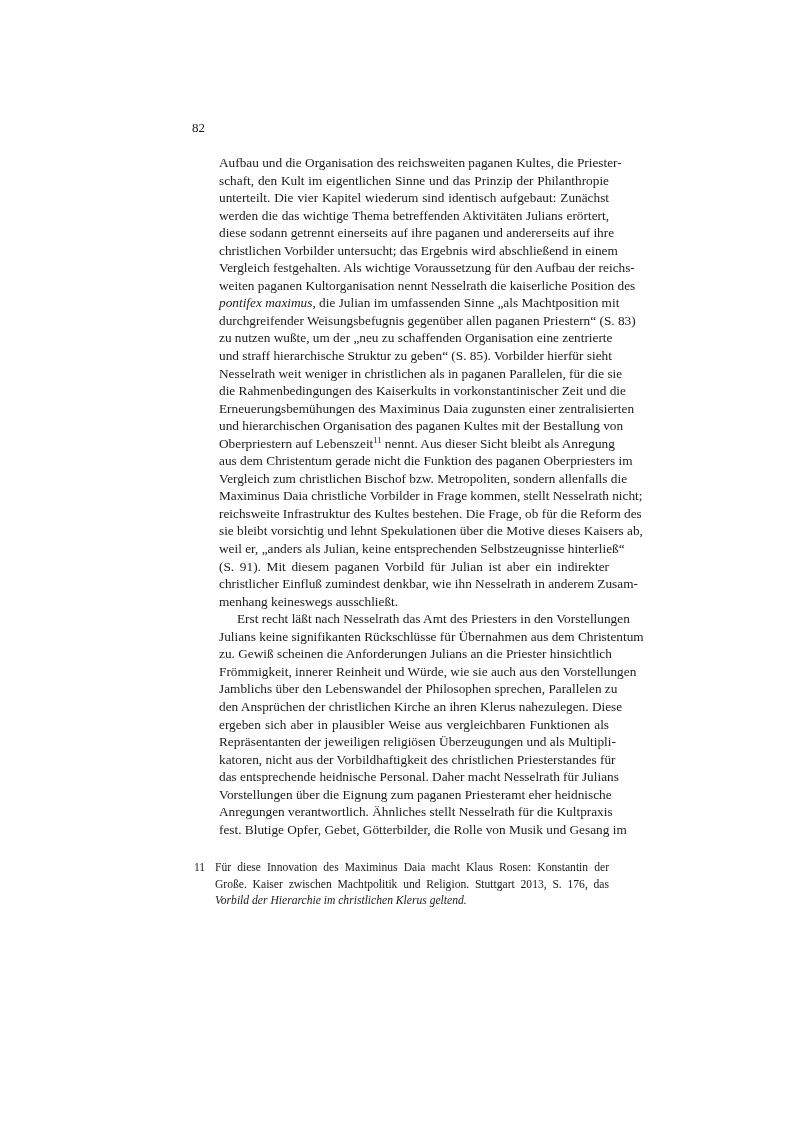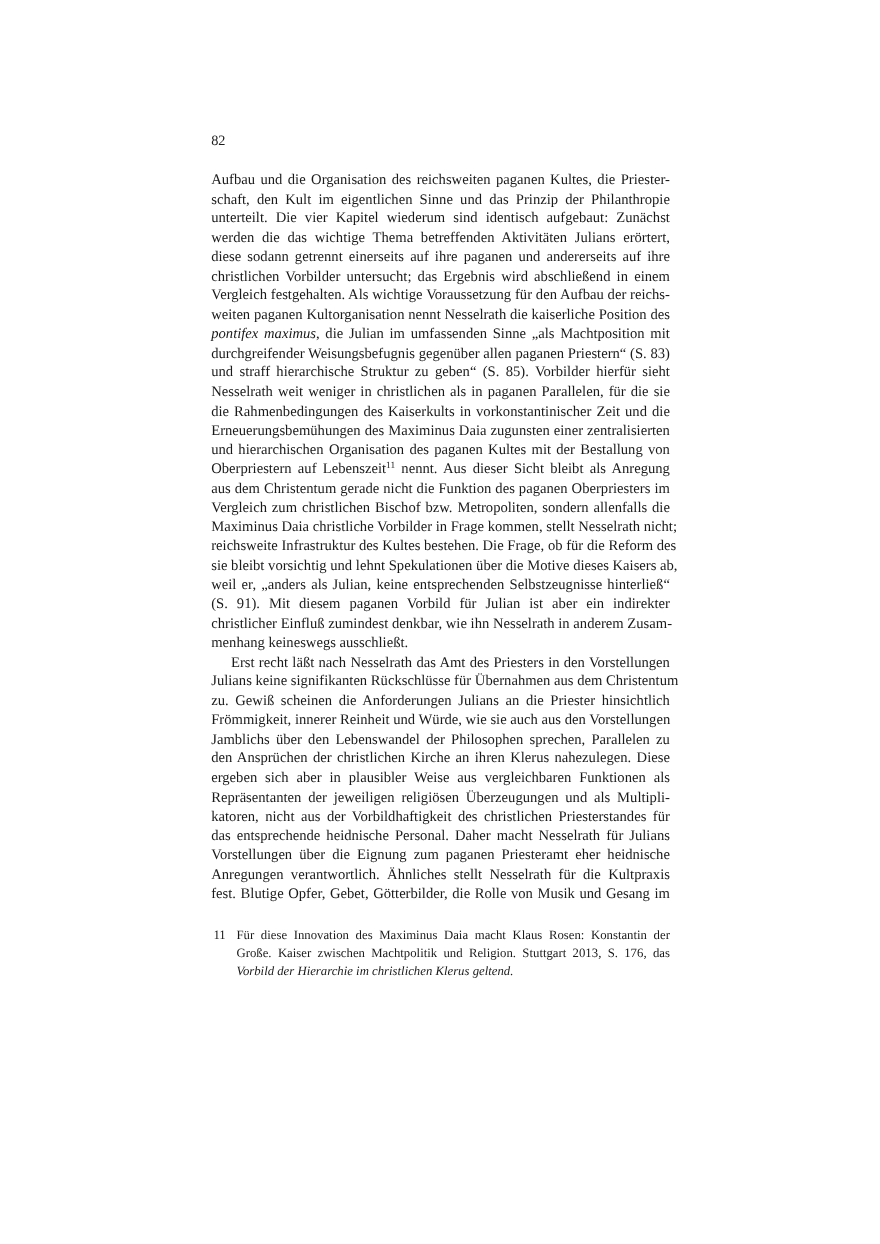--- a/index.html
+++ b/index.html
@@ -12,21 +12,21 @@
     .running-head {
       position: relative; height: 20px; font-size: 13px;
       font-family: "Liberation Serif", serif;
     }
     .running-head .pageno { position: absolute; left: 0; top: 2px; }
     .running-head .author { position: absolute; left: 0; right: 0; top: 2px; text-align: center; }
     .body {
       margin-top: 16px;
       font-family: "Liberation Serif", serif;
       font-size: 13.3px; line-height: 17.55px;
-      text-align: justify; hyphens: manual;
+      text-align: justify; hyphens: manual; margin-left: 27px;
     }
     .body p { margin: 0; }
     .line { display: block; text-align: justify; text-align-last: justify; white-space: nowrap; }
     .line.last { text-align-last: left; }
     sup { font-size: 8.5px; line-height: 0; vertical-align: 5px; }
     .footnotes {
       margin-top: 22px;
       font-family: "Liberation Serif", serif;
       font-size: 11.6px; line-height: 16.3px;
       position: relative;
@@ -50,20 +50,21 @@
       <span class="line">Aufbau und die Organisation des reichsweiten paganen Kultes, die Priester-</span>
       <span class="line">schaft, den Kult im eigentlichen Sinne und das Prinzip der Philanthropie</span>
       <span class="line">unterteilt. Die vier Kapitel wiederum sind identisch aufgebaut: Zunächst</span>
       <span class="line">werden die das wichtige Thema betreffenden Aktivitäten Julians erörtert,</span>
       <span class="line">diese sodann getrennt einerseits auf ihre paganen und andererseits auf ihre</span>
       <span class="line">christlichen Vorbilder untersucht; das Ergebnis wird abschließend in einem</span>
       <span class="line">Vergleich festgehalten. Als wichtige Voraussetzung für den Aufbau der reichs-</span>
       <span class="line">weiten paganen Kultorganisation nennt Nesselrath die kaiserliche Position des</span>
       <span class="line"><em>pontifex maximus</em><span>, die Julian im umfassenden Sinne „als Machtposition mit</span></span>
       <span class="line">durchgreifender Weisungsbefugnis gegenüber allen paganen Priestern“ (S. 83)</span>
+      <span class="line">zu nutzen wußte, um der „neu zu schaffenden Organisation eine zentrierte</span>
       <span class="line">und straff hierarchische Struktur zu geben“ (S. 85). Vorbilder hierfür sieht</span>
       <span class="line">Nesselrath weit weniger in christlichen als in paganen Parallelen, für die sie</span>
       <span class="line">die Rahmenbedingungen des Kaiserkults in vorkonstantinischer Zeit und die</span>
       <span class="line">Erneuerungsbemühungen des Maximinus Daia zugunsten einer zentralisierten</span>
       <span class="line">und hierarchischen Organisation des paganen Kultes mit der Bestallung von</span>
       <span class="line"><span>Oberpriestern auf Lebenszeit</span><sup>11</sup><span> nennt. Aus dieser Sicht bleibt als Anregung</span></span>
       <span class="line">aus dem Christentum gerade nicht die Funktion des paganen Oberpriesters im</span>
       <span class="line">Vergleich zum christlichen Bischof bzw. Metropoliten, sondern allenfalls die</span>
       <span class="line">Maximinus Daia christliche Vorbilder in Frage kommen, stellt Nesselrath nicht;</span>
       <span class="line">reichsweite Infrastruktur des Kultes bestehen. Die Frage, ob für die Reform des</span>

